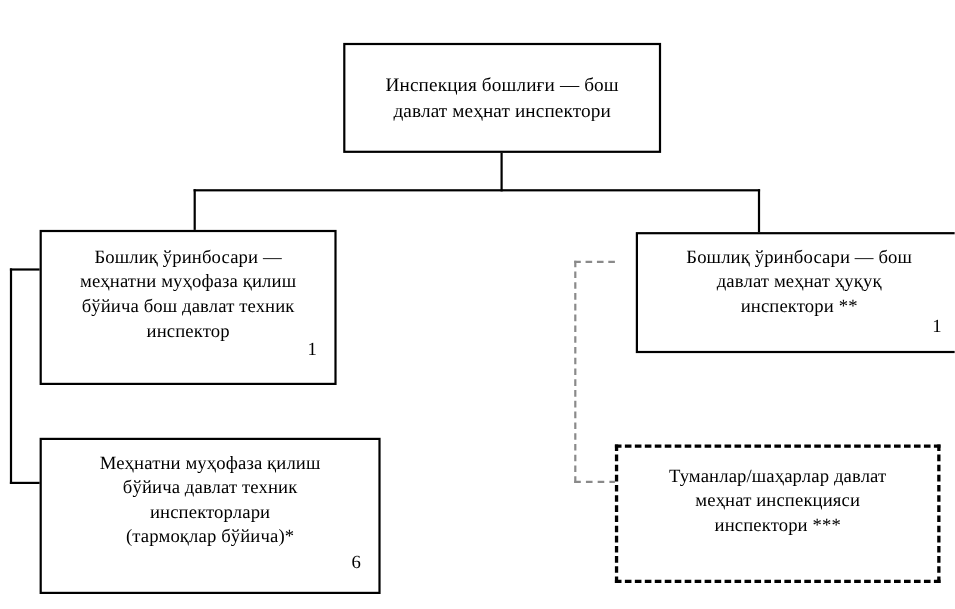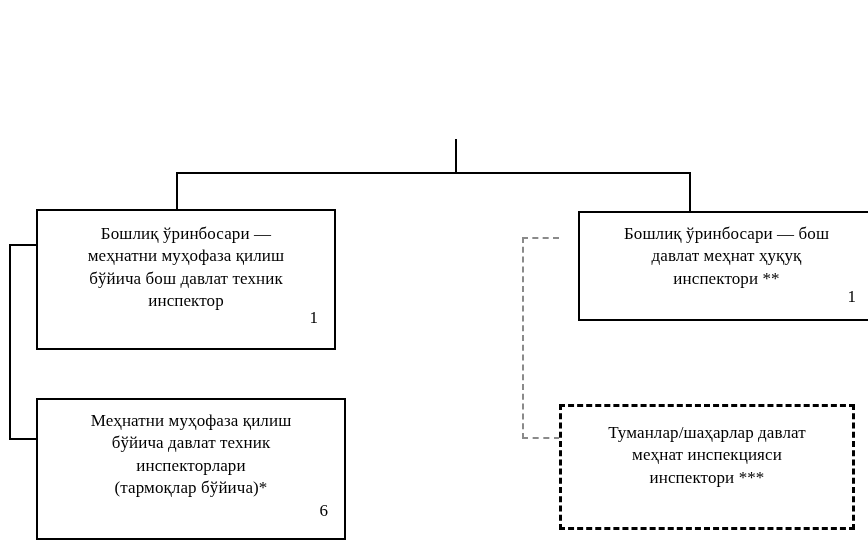--- a/index.html
+++ b/index.html
@@ -52,21 +52,21 @@
   }
 
   
   #node-top {
     left: 312px; top: 39px; width: 289px; height: 100px;
     justify-content: center;
   }
   #node-top .node-label { font-size: 17.5px; }
 
   #node-deputy-tech {
-    left: 36px; top: 209px; width: 300px; height: 141px;
+    left: 36px; top: 209px; width: 270px; height: 141px;
     padding-top: 12px;
   }
   #node-deputy-tech .node-count { right: 16px; bottom: 22px; }
 
   #node-deputy-legal {
     left: 578px; top: 211px; width: 297px; height: 110px;
     padding-top: 10px;
   }
   #node-deputy-legal .node-count { right: 17px; bottom: 14px; }
 
@@ -132,20 +132,24 @@
   <div class="line v" id="drop-right"></div>
 
   <div class="line h" id="lb-top"></div>
   <div class="line v" id="lb-side"></div>
   <div class="line h" id="lb-bottom"></div>
 
   <div class="dline h" id="rb-top"></div>
   <div class="dline v" id="rb-side"></div>
   <div class="dline h" id="rb-bottom"></div>
 
+  <div class="node solid" id="node-top">
+    <div class="node-label">Инспекция бошлиғи — бош
+давлат меҳнат инспектори</div>
+  </div>
 
   <div class="node solid" id="node-deputy-tech">
     <div class="node-label">Бошлиқ ўринбосари —
 меҳнатни муҳофаза қилиш
 бўйича бош давлат техник
 инспектор</div>
     <div class="node-count">1</div>
   </div>
 
   <div class="node solid" id="node-deputy-legal">

